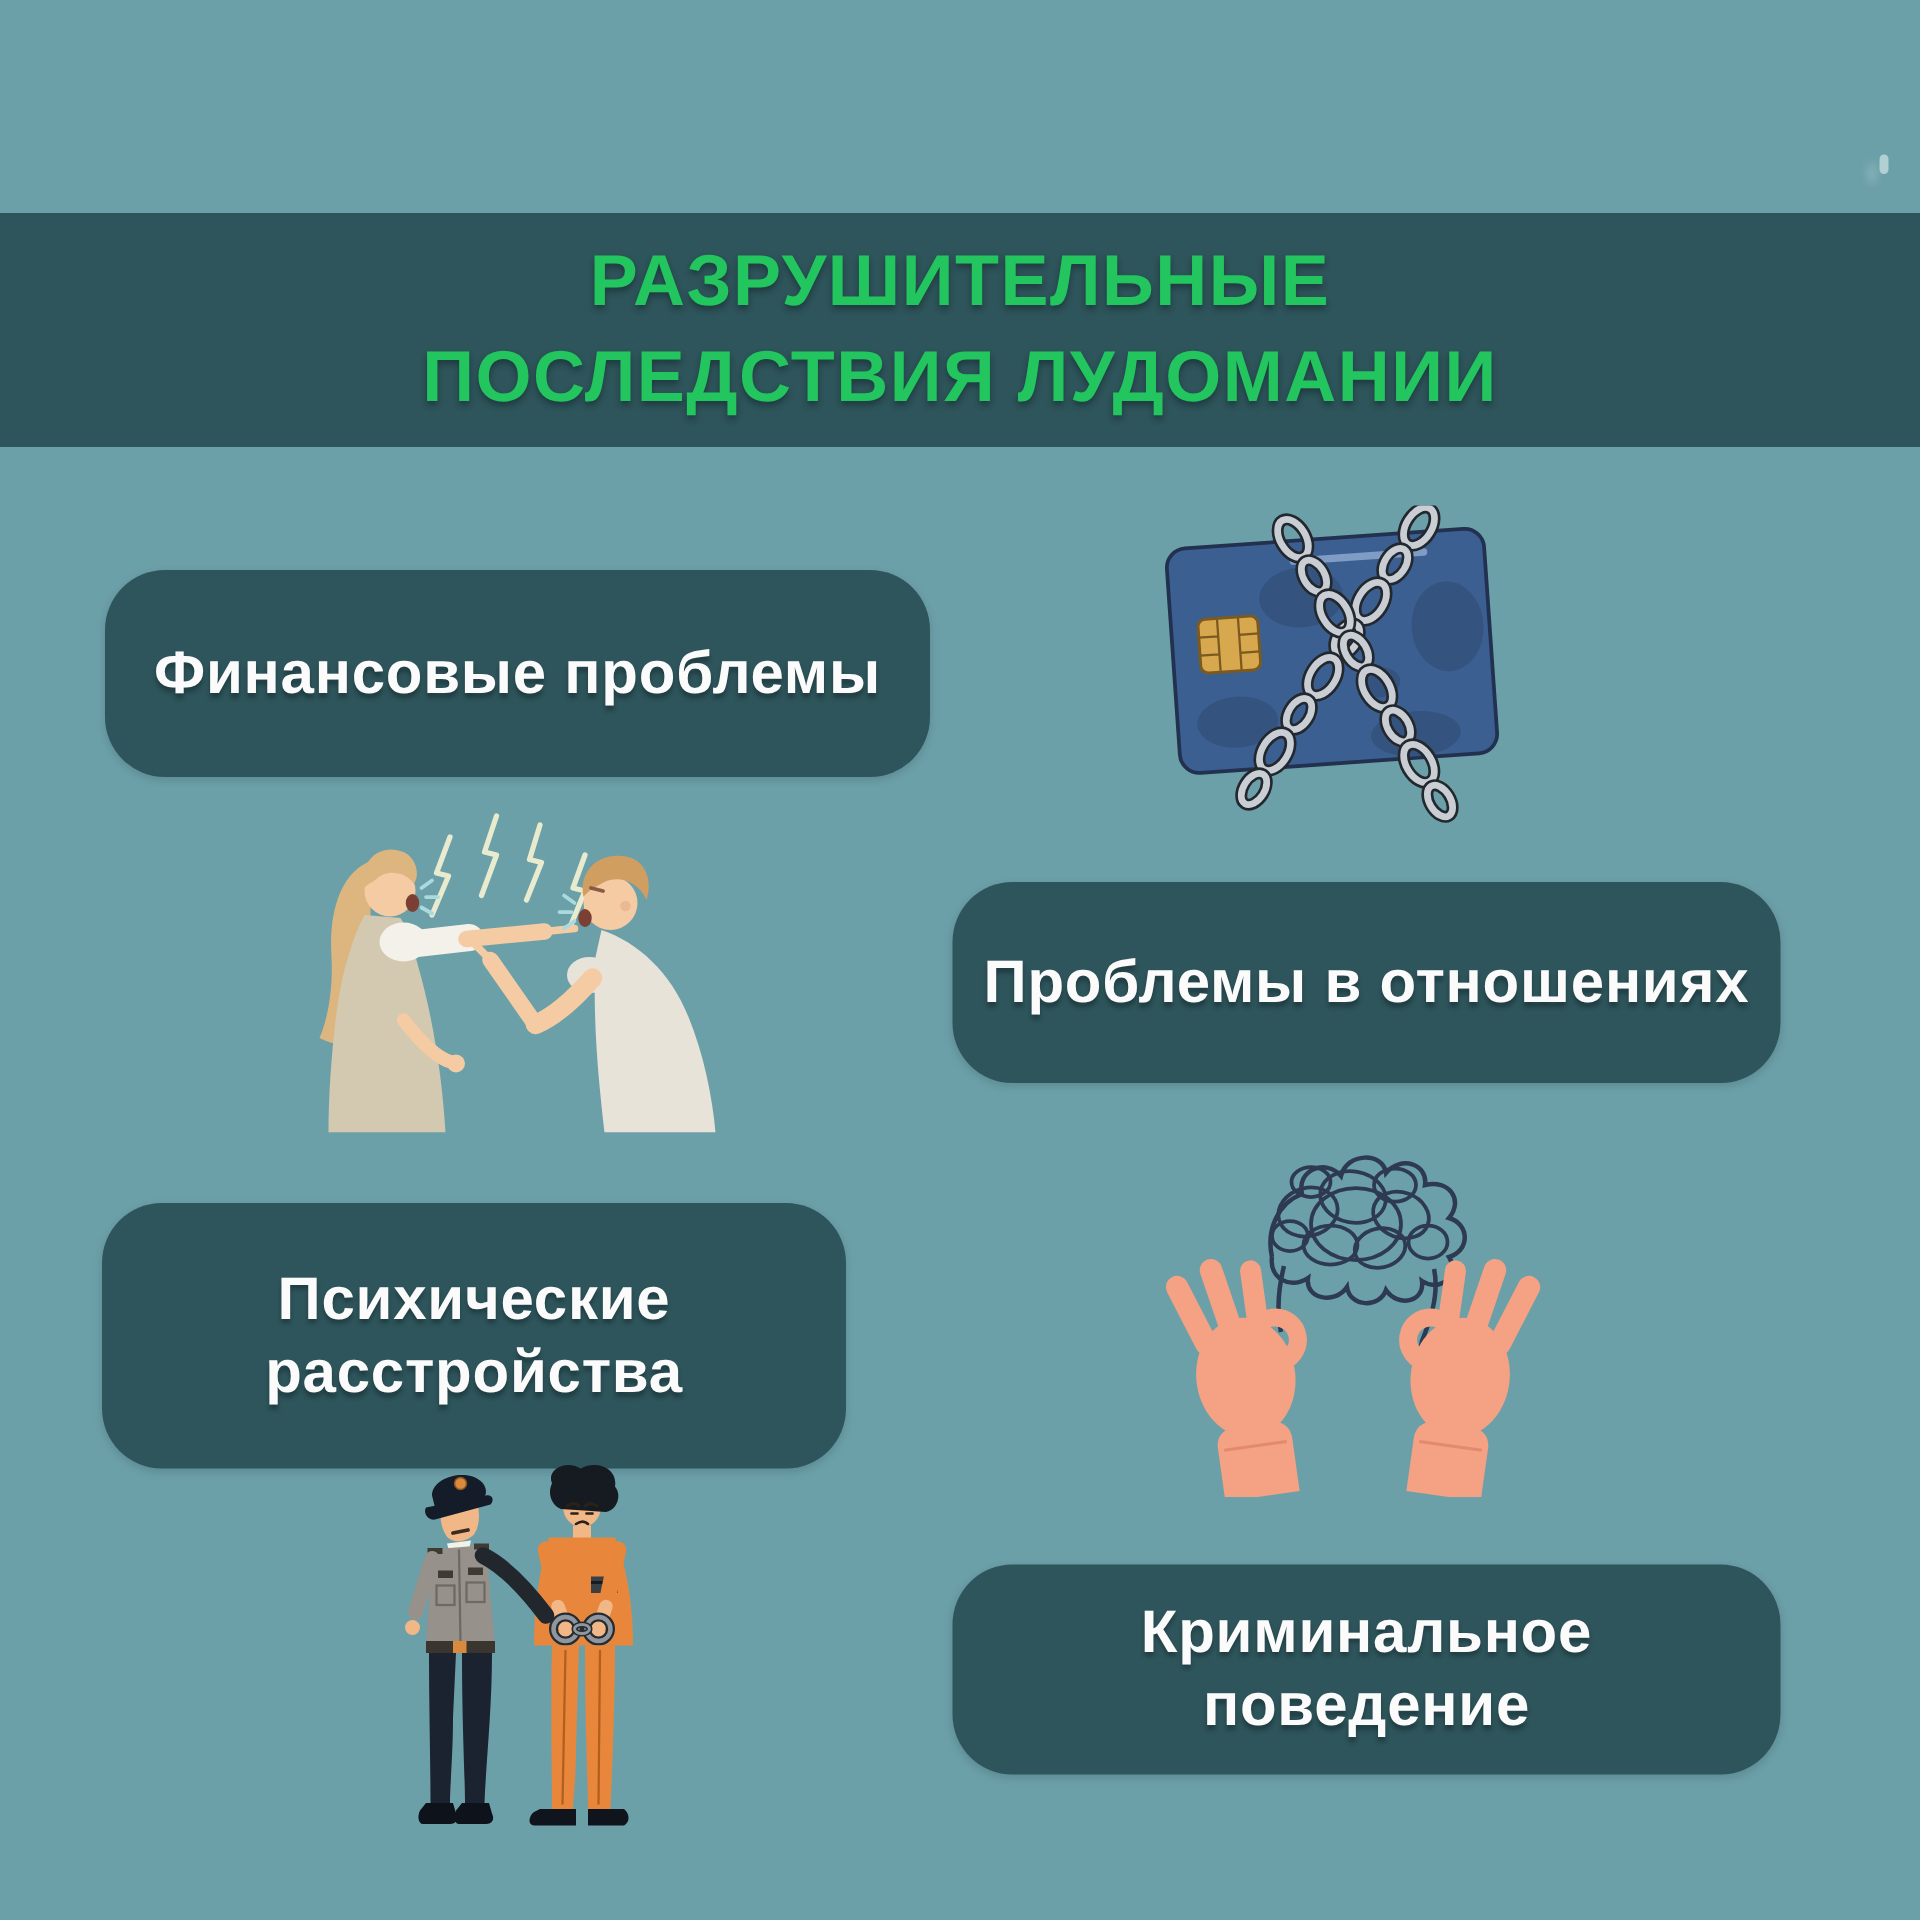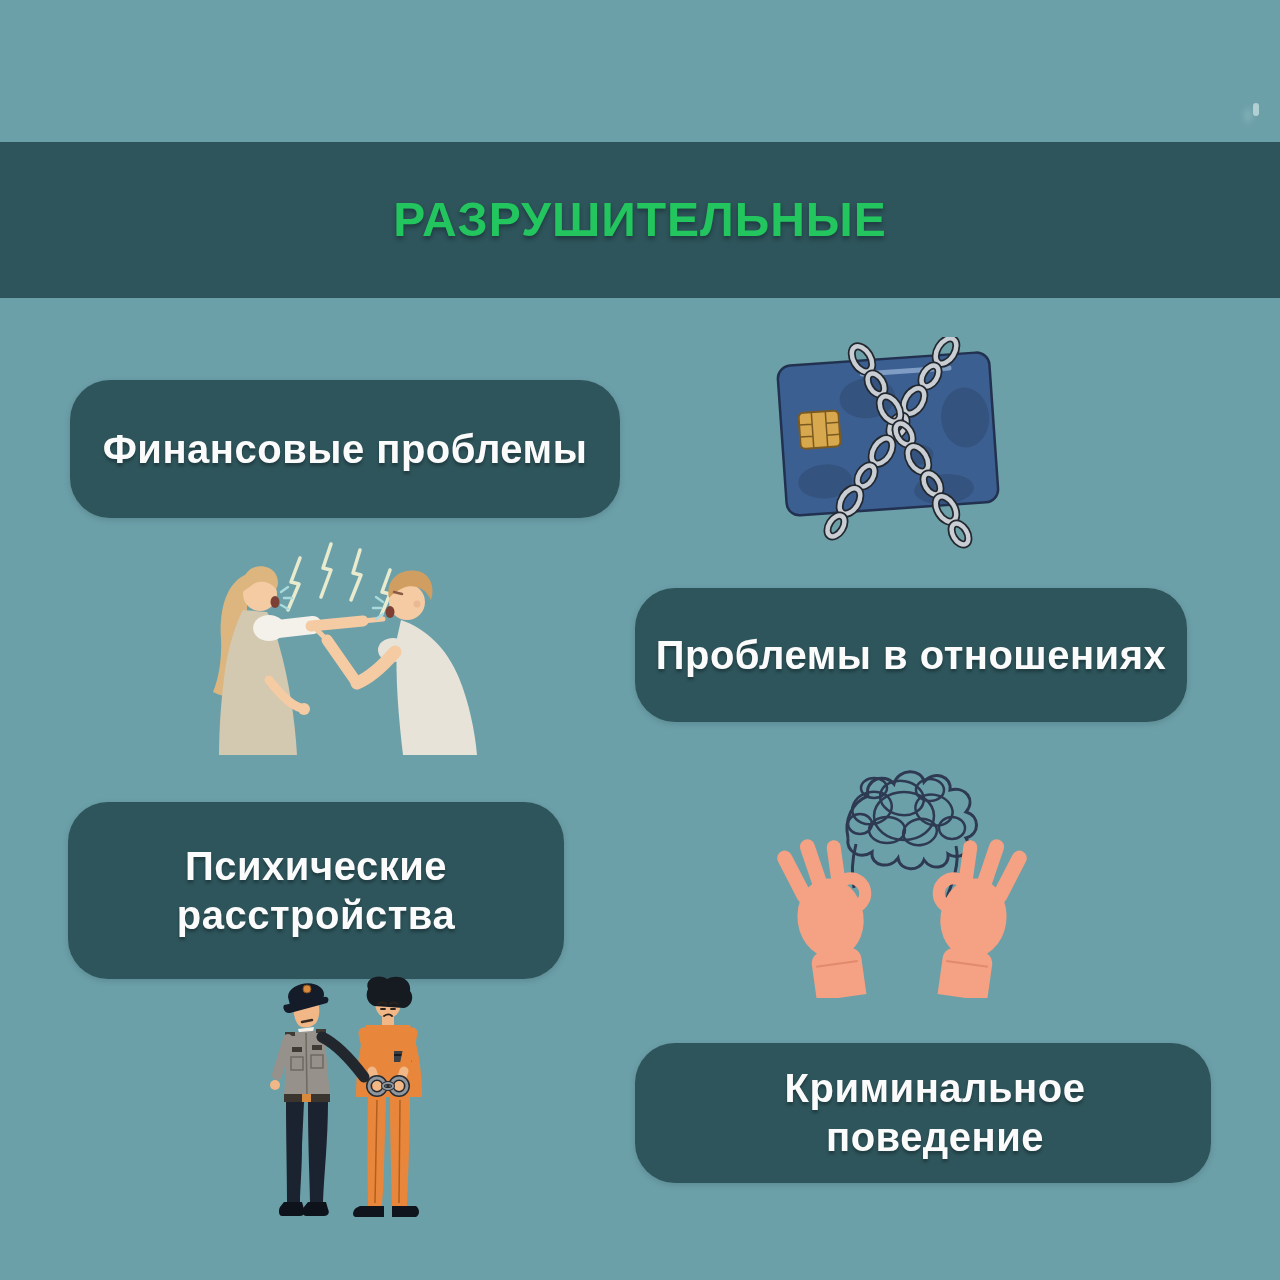--- a/index.html
+++ b/index.html
@@ -30,40 +30,41 @@
   .pill-label{
     color:#FBFBFB;font-weight:700;font-size:40px;line-height:1.22;
     text-align:center;letter-spacing:.5px;
     text-shadow:0 3px 3px rgba(10,25,30,.4);
   }
   .one-line .pill-label{white-space:nowrap;}
   #pill-financial   {left:70px; top:380px; width:550px;height:138px;}
   #pill-relationship{left:635px;top:588px; width:552px;height:134px;}
   #pill-mental      {left:68px; top:802px; width:496px;height:177px;}
   #pill-mental .pill-label{max-width:440px;}
-  #pill-criminal    {left:635px;top:1043px;width:552px;height:140px;padding-left:24px;}
+  #pill-criminal    {left:635px;top:1043px;width:552px;height:140px;}
   #pill-criminal .pill-label{max-width:420px;}
   .illus{position:absolute;}
   #illus-card   {left:770px;top:337px;width:250px;height:212px;}
   #illus-couple {left:185px;top:540px;width:320px;height:215px;}
   #illus-hands  {left:752px;top:760px;width:300px;height:238px;}
   #illus-police {left:260px;top:975px;width:178px;height:250px;}
   .speck{
     position:absolute;left:1253px;top:103px;width:6px;height:13px;
     background:rgba(235,248,248,.55);border-radius:3px;
     box-shadow:-8px 6px 6px rgba(220,240,240,.25);
   }
 </style>
 </head>
 <body>
 
 <div class="poster">
 
   <div class="header-band">
     <div class="header-line">РАЗРУШИТЕЛЬНЫЕ</div>
+    <div class="header-line">ПОСЛЕДСТВИЯ ЛУДОМАНИИ</div>
   </div>
 
   <div class="speck"></div>
 
   <div class="pill one-line" id="pill-financial">
     <div class="pill-label">Финансовые проблемы</div>
   </div>
   <div class="pill one-line" id="pill-relationship">
     <div class="pill-label">Проблемы в отношениях</div>
   </div>

